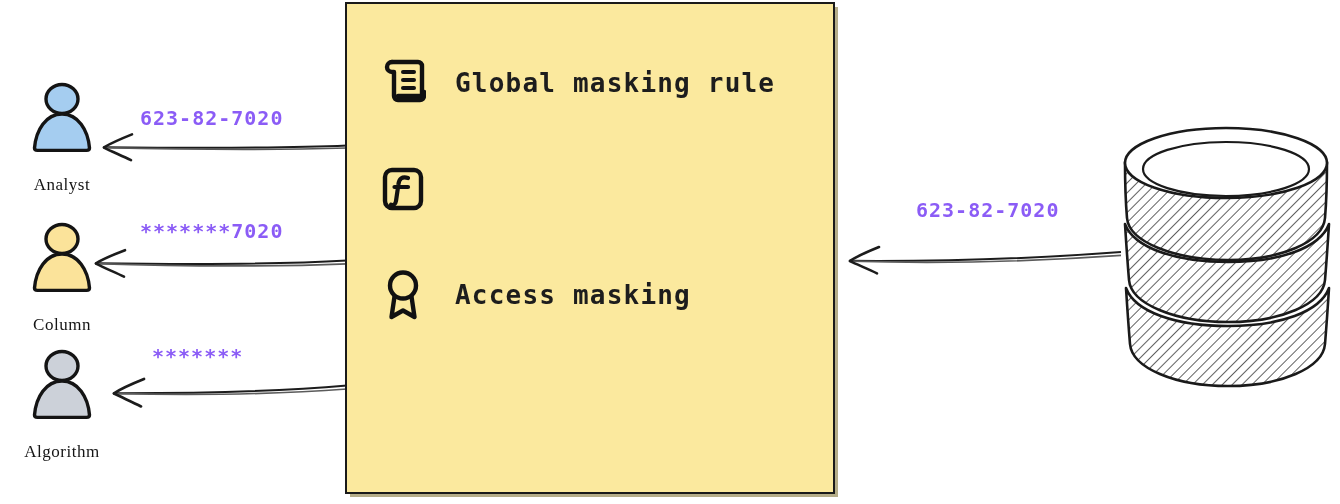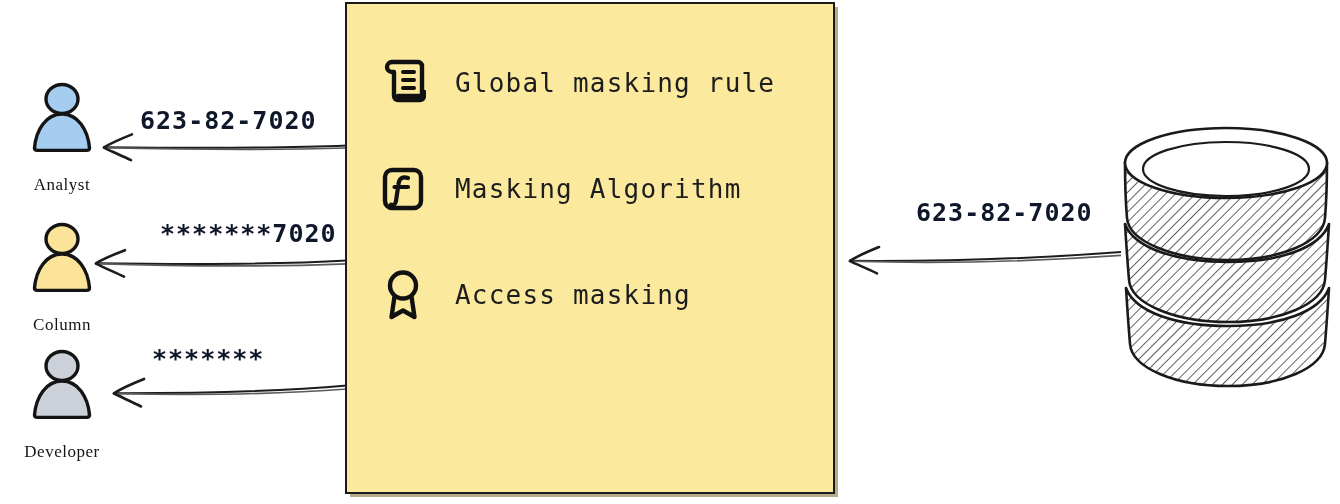--- a/index.html
+++ b/index.html
@@ -30,20 +30,21 @@
     box-sizing: border-box;
     box-shadow: 4px 4px 0 -1px rgba(120,105,40,0.55);
   }
   .policy-list {
     position: absolute;
     left: 0; top: 0; right: 0; bottom: 0;
     padding: 46px 0 2px 30px;
     display: flex;
     flex-direction: column;
     gap: 40px;
+    font-weight: bold;
   }
   .policy-item {
     display: flex;
     align-items: center;
     gap: 26px;
     height: 66px;
   }
   .policy-icon {
     width: 52px;
     height: 56px;
@@ -82,23 +83,23 @@
   }
 
   
   .flow {
     position: absolute;
   }
   .flow svg { display: block; overflow: visible; }
   .flow-label {
     position: absolute;
     font-family: "DejaVu Sans Mono", monospace;
-    font-size: 25px;
+    font-size: 20px;
     font-weight: bold;
-    color: #0f172a;
+    color: #8b5cf6;
     letter-spacing: 1px;
     white-space: nowrap;
   }
 
   
   .database {
     position: absolute;
     left: 1120px;
     top: 120px;
     width: 215px;
@@ -131,42 +132,42 @@
     <div class="actor-label">Column</div>
   </div>
 
   <div class="actor" style="left:2px; top:345px;">
     <div class="actor-glyph">
       <svg width="80" height="80" viewBox="0 0 80 80">
         <ellipse cx="40" cy="21" rx="16" ry="14.5" fill="#ccd1d9" stroke="#141414" stroke-width="3.4"></ellipse>
         <path d="M40 36 C 24 36 14 52 12.5 70 C 12.5 71.6 13.6 72.4 15.4 72.4 L 64.6 72.4 C 66.4 72.4 67.5 71.6 67.5 70 C 66 52 56 36 40 36 Z" fill="#ccd1d9" stroke="#141414" stroke-width="3.4" stroke-linejoin="round"></path>
       </svg>
     </div>
-    <div class="actor-label">Developer</div>
+    <div class="actor-label">Algorithm</div>
   </div>
 
   <div class="flow" style="left:100px; top:128px;">
     <svg width="250" height="36" viewBox="0 0 250 36">
       <path d="M247 17.5 C 200 19.6 120 20.4 4 19.2" fill="none" stroke="#1c1c1c" stroke-width="2"></path>
       <path d="M247 20 C 200 21.3 120 22.2 4 19.6" fill="none" stroke="#575757" stroke-width="1.7"></path>
       <path d="M4 19.3 C 12 14.6 22 10.4 32 6.4" fill="none" stroke="#1c1c1c" stroke-width="2.6" stroke-linecap="round"></path>
       <path d="M4 19.6 C 12 23.6 22 27.8 31 32.2" fill="none" stroke="#1c1c1c" stroke-width="2.6" stroke-linecap="round"></path>
     </svg>
   </div>
   <div class="flow-label" style="left:140px; top:106px;">623-82-7020</div>
 
   <div class="flow" style="left:92px; top:244px;">
     <svg width="258" height="36" viewBox="0 0 258 36">
       <path d="M255 16.5 C 205 19.4 120 21 4 19.2" fill="none" stroke="#1c1c1c" stroke-width="2"></path>
       <path d="M255 19.8 C 205 21.8 120 23.4 4 19.6" fill="none" stroke="#5b5b5b" stroke-width="1.7"></path>
       <path d="M4 19.3 C 12 14.4 23 10 33 6.2" fill="none" stroke="#1c1c1c" stroke-width="2.6" stroke-linecap="round"></path>
       <path d="M4 19.6 C 12 23.8 23 28.2 32 32.6" fill="none" stroke="#1c1c1c" stroke-width="2.6" stroke-linecap="round"></path>
     </svg>
   </div>
-  <div class="flow-label" style="left:160px; top:219px;">*******7020</div>
+  <div class="flow-label" style="left:140px; top:219px;">*******7020</div>
 
   <div class="flow" style="left:110px; top:372px;">
     <svg width="240" height="38" viewBox="0 0 240 38">
       <path d="M237 13.5 C 190 17.6 110 21.4 4 21.2" fill="none" stroke="#1c1c1c" stroke-width="2"></path>
       <path d="M237 17 C 190 20.6 110 23.8 4 21.6" fill="none" stroke="#5b5b5b" stroke-width="1.7"></path>
       <path d="M4 21.3 C 12 16 24 11 34 7" fill="none" stroke="#1c1c1c" stroke-width="2.8" stroke-linecap="round"></path>
       <path d="M4 21.6 C 12 25.6 22 29.8 31 34.4" fill="none" stroke="#1c1c1c" stroke-width="2.8" stroke-linecap="round"></path>
     </svg>
   </div>
   <div class="flow-label" style="left:152px; top:344px;">*******</div>
@@ -189,21 +190,20 @@
 
 
       <div class="policy-item">
         <span class="policy-icon">
           <svg width="46" height="48" viewBox="0 0 46 48">
             <rect x="5" y="5" width="36" height="38" rx="7" ry="7" fill="none" stroke="#111" stroke-width="4.4"></rect>
             <path d="M28 13 c -6 -2 -9 1 -9.6 6.5 L 16 36 c -0.6 4 -3 4.6 -5 3.6" fill="none" stroke="#111" stroke-width="4.2" stroke-linecap="round"></path>
             <line x1="14.5" y1="22" x2="28" y2="22" stroke="#111" stroke-width="4.2" stroke-linecap="round"></line>
           </svg>
         </span>
-        <span class="policy-label">Masking Algorithm</span>
       </div>
 
       <div class="policy-item">
         <span class="policy-icon">
           <svg width="46" height="54" viewBox="0 0 46 54">
             <circle cx="23" cy="17.5" r="13" fill="none" stroke="#111" stroke-width="4.4"></circle>
             <path d="M14.5 28.5 L 11.5 49 L 23 42.5 L 34.5 49 L 31.5 28.5" fill="none" stroke="#111" stroke-width="4.4" stroke-linejoin="round" stroke-linecap="round"></path>
           </svg>
         </span>
         <span class="policy-label">Access masking</span>

